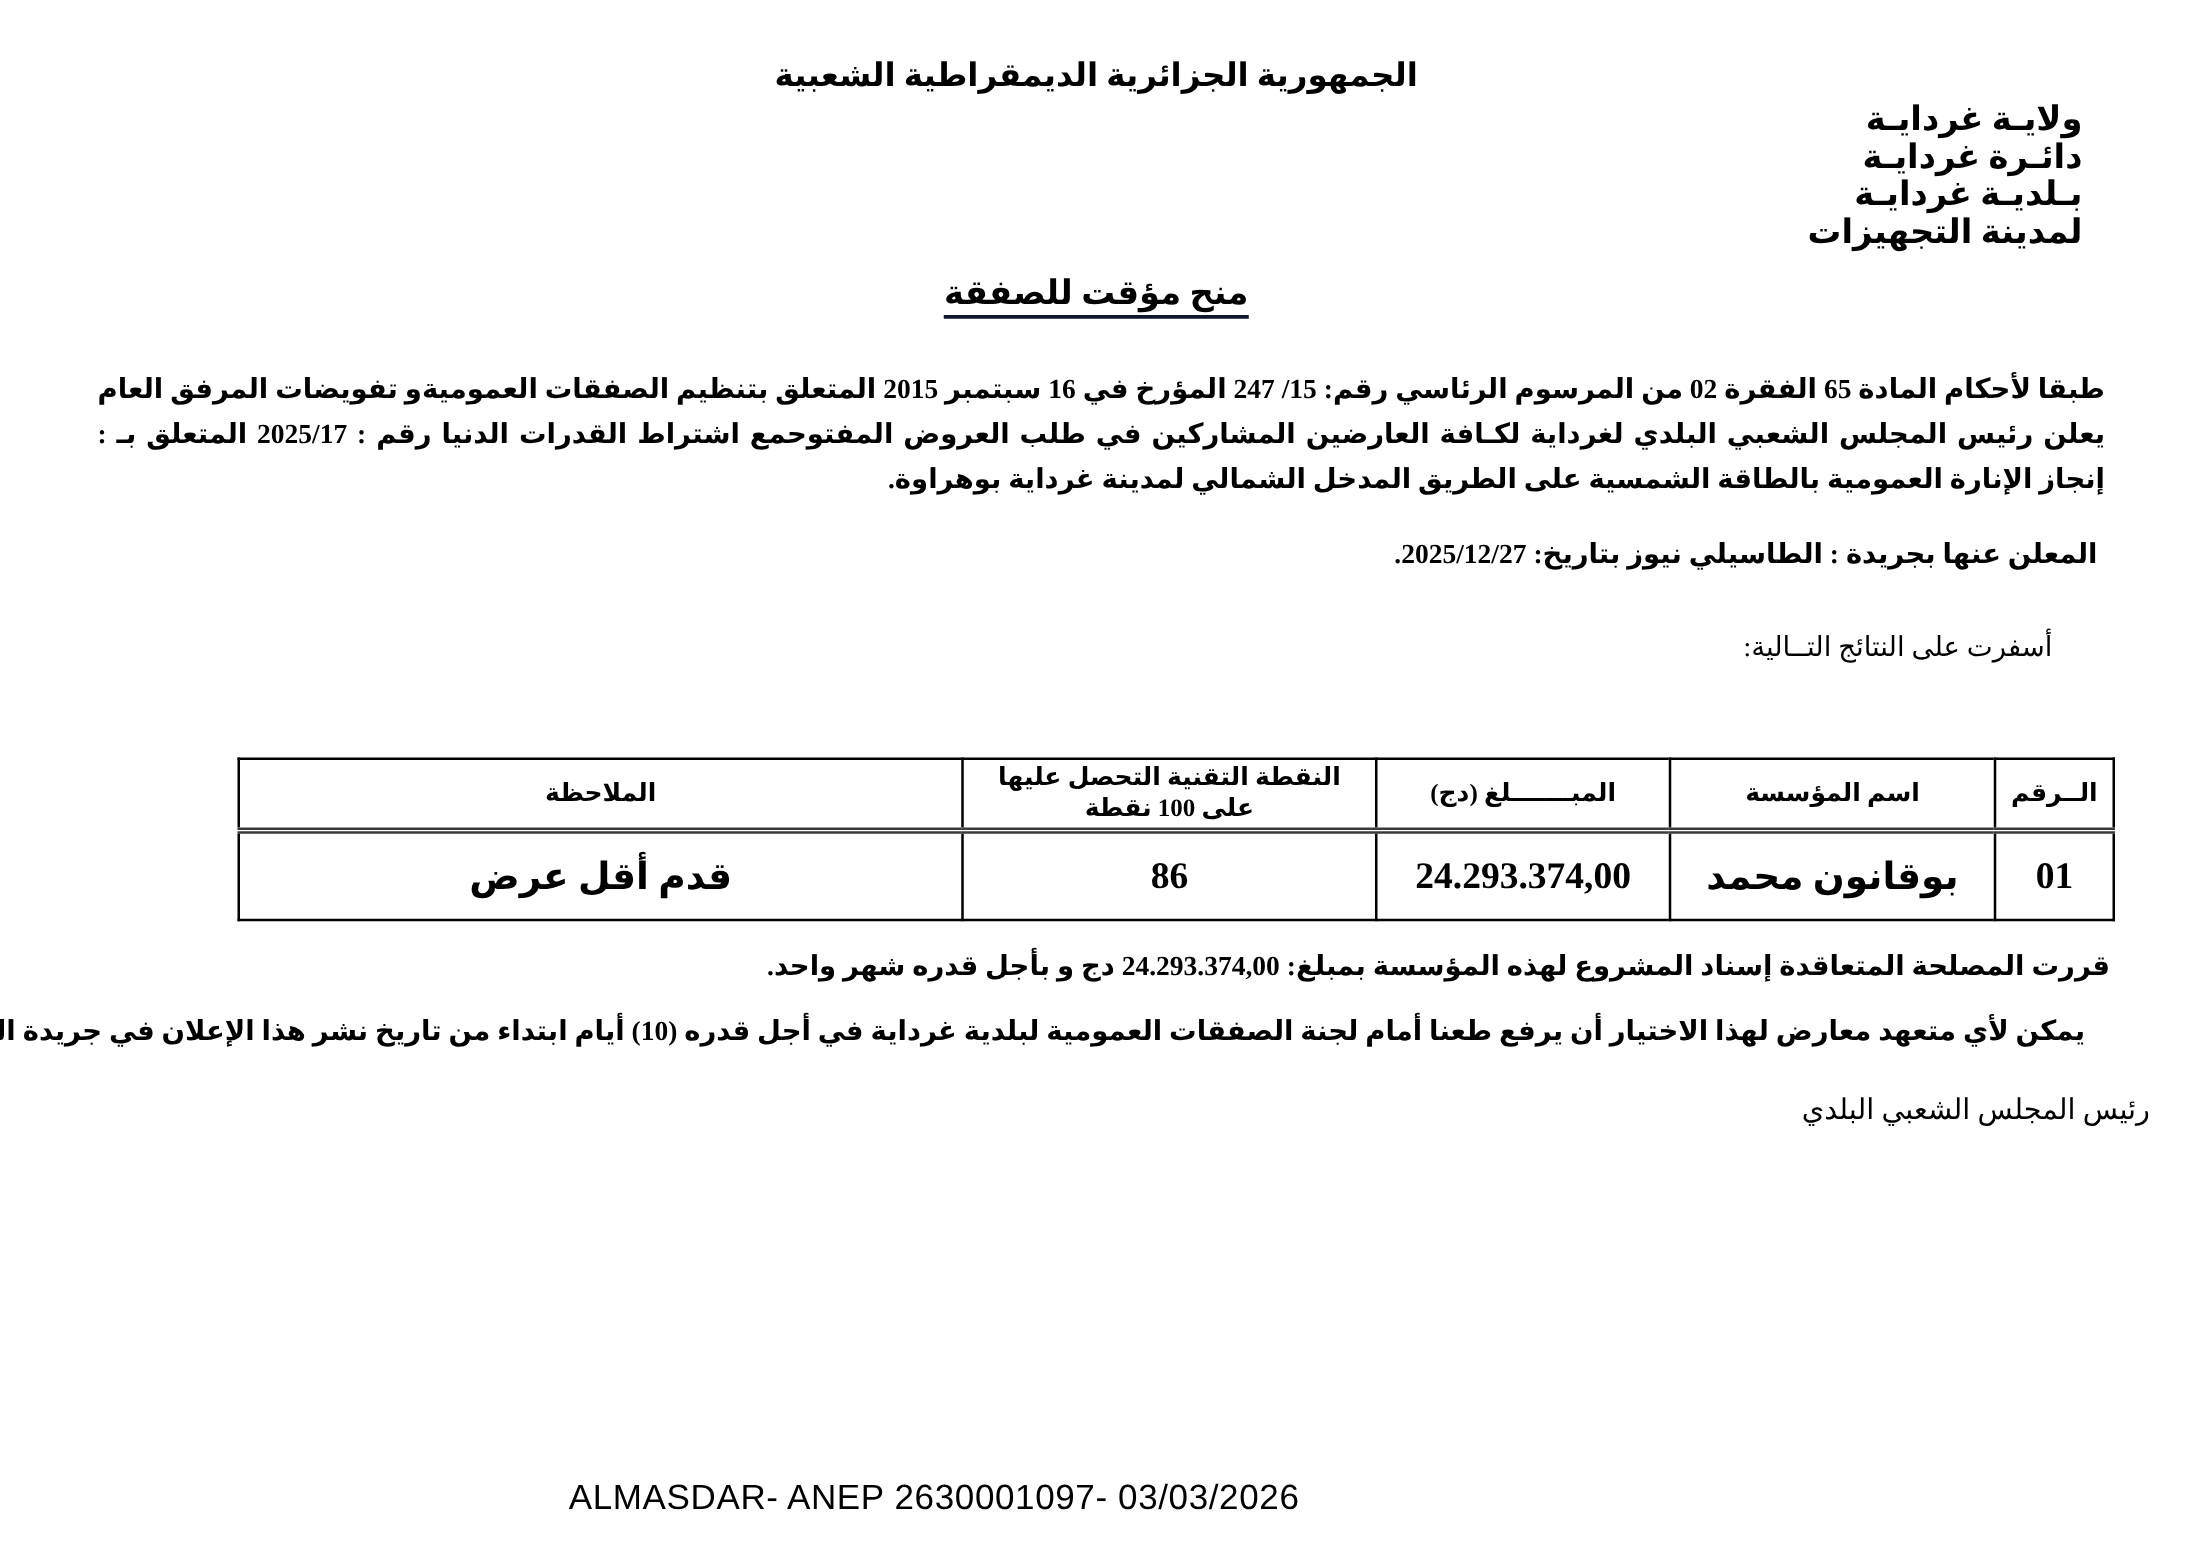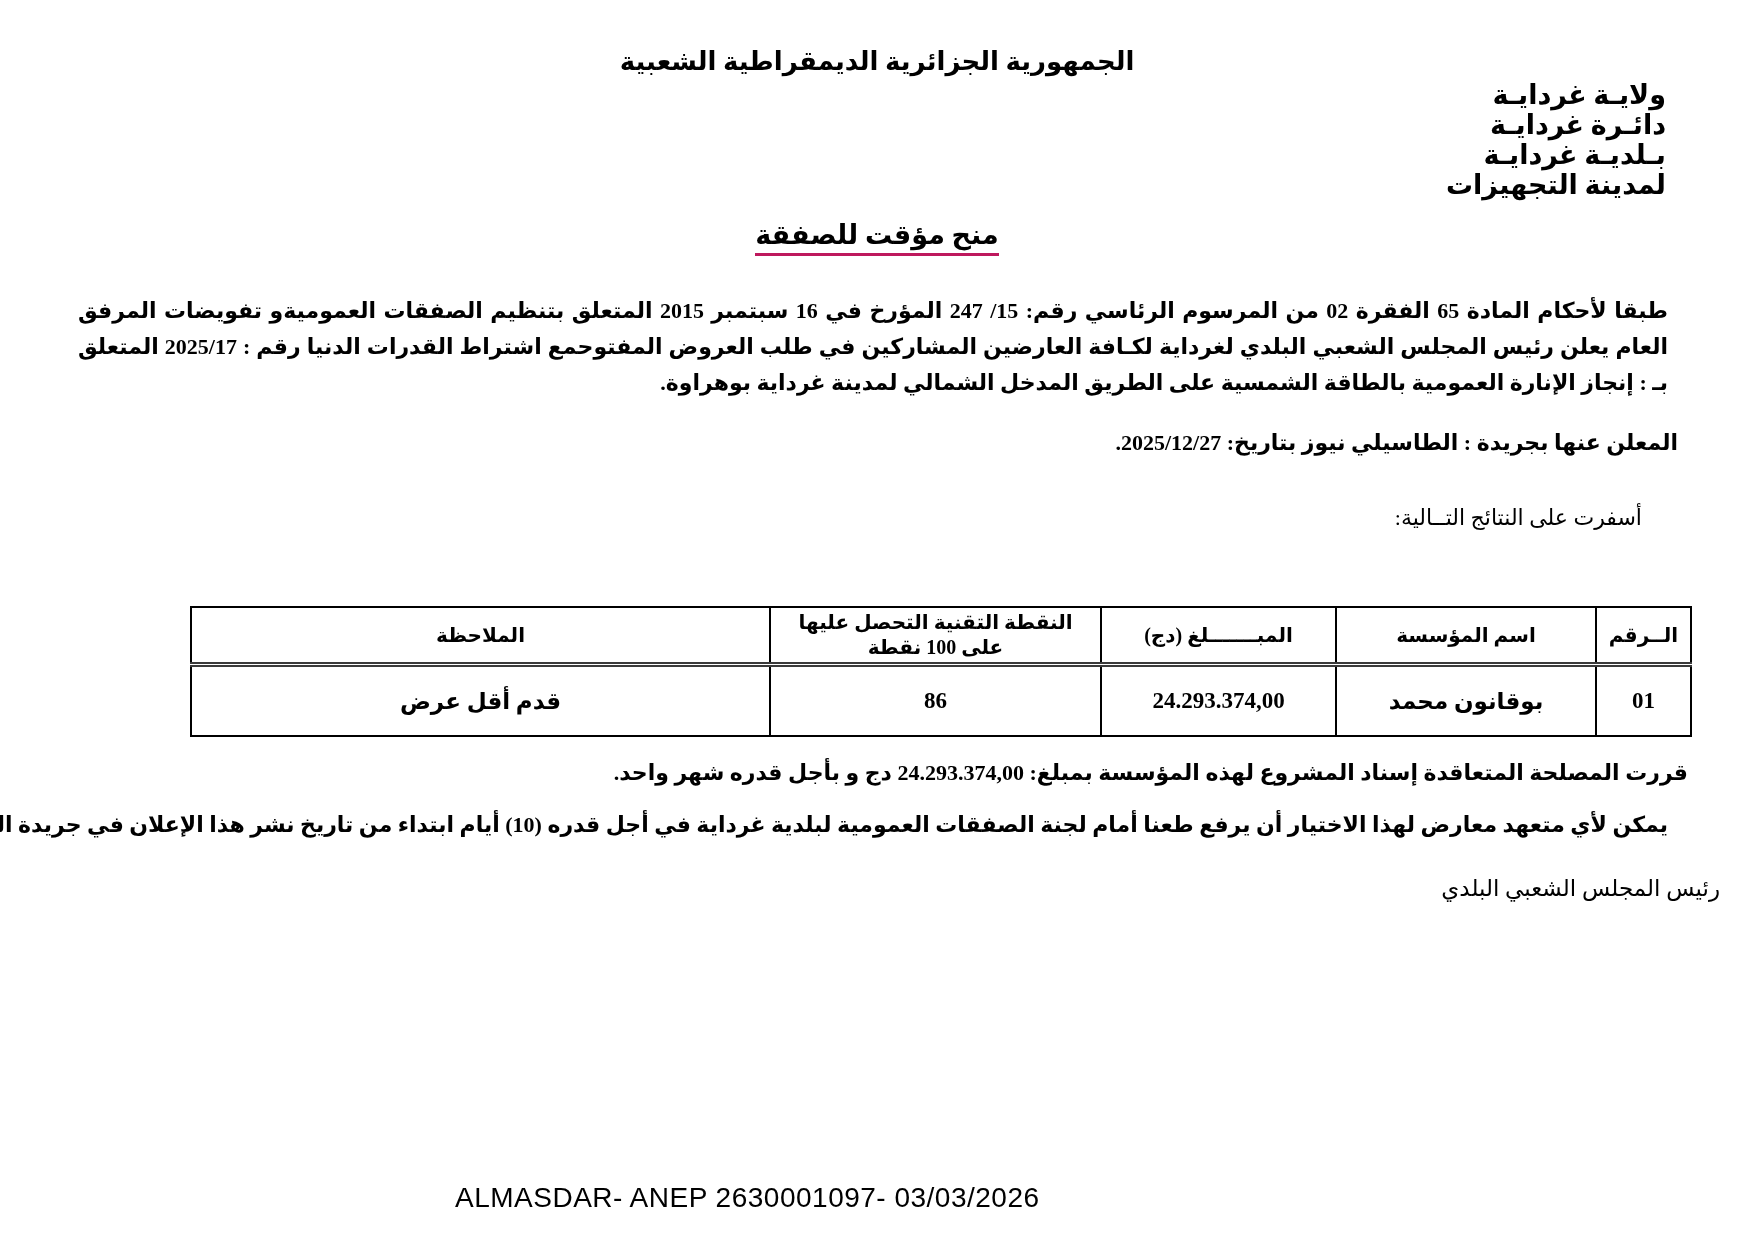--- a/index.html
+++ b/index.html
@@ -29,25 +29,25 @@
     text-align: right; direction: rtl;
     font-size: 27px; font-weight: bold;
     line-height: 30px;
   }
   .doc-title {
     top: 219px; left: 0; width: 100%;
     text-align: center; direction: rtl;
     font-size: 27px; font-weight: bold;
   }
   .doc-title .underlined {
-    border-bottom: 3px solid #be185d;
+    border-bottom: 3px solid #0f172a;
     padding-bottom: 3px;
   }
   .intro {
-    top: 293px; right: 86px; left: 78px;
+    top: 293px; right: 70px; left: 78px;
     direction: rtl; text-align: justify;
     font-size: 22px; font-weight: bold;
     line-height: 36px;
   }
   .journal {
     top: 430px; right: 76px;
     direction: rtl;
     font-size: 22px; font-weight: bold;
   }
   .results-intro {
@@ -70,21 +70,21 @@
     padding: 2px 4px;
     overflow: hidden;
   }
   .results-table th {
     font-size: 20px;
     height: 49px;
     line-height: 25px;
     border-bottom: 5px double #3a3a3a;
   }
   .results-table td {
-    font-size: 23px;
+    font-size: 30px;
     height: 64px;
   }
   .award {
     top: 760px; right: 66px;
     direction: rtl;
     font-size: 22px; font-weight: bold;
   }
   .appeal {
     top: 812px; right: 86px;
     direction: rtl;

